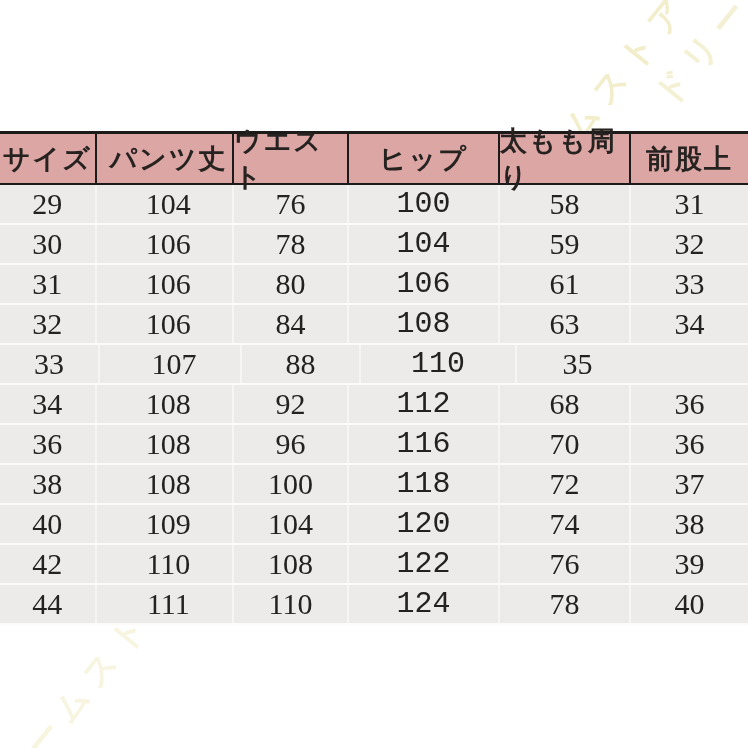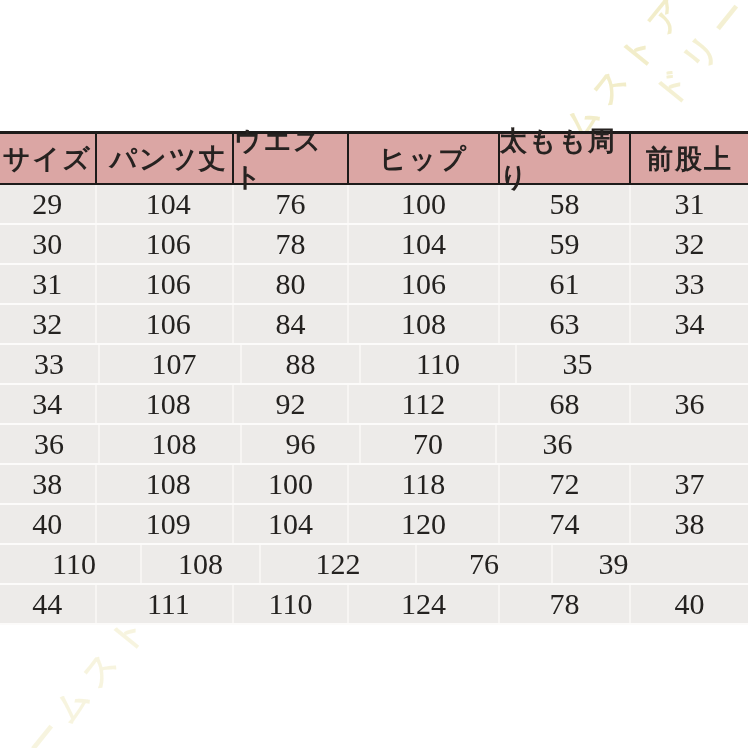--- a/index.html
+++ b/index.html
@@ -62,21 +62,21 @@
     display:flex;align-items:center;justify-content:center;
     box-sizing:border-box;
     font-size:30px;
     color:#242220;
   }
   .dcell:not(:last-child){border-right:2px solid var(--sep-color,#f7f5f3);}
   
   .c0{width:100px;}
   .c1{width:134px;margin-left:8px;}
   .c2{width:119px;}
-  .c3{width:156px;}
+  .c3{width:156px;font-family:Liberation Mono, monospace;}
   .c4{width:136px;}
   .c5{width:121px;border-radius:7px;}
 </style>
 </head>
 <body>
 
 <div class="stage" style="--header-bg: #dba6a4; --row-bg: #edebe9; --line-color: #1d1b1a; --gap-color: #fcfbfa; --sep-color: #f7f5f3; --text-color: #1f1e1d; --wm-color: #e8e09f;">
 
   <div class="wm wm1">ドリームストア</div>
   <div class="wm wm2">ドリームストア</div>
@@ -137,40 +137,42 @@
           <div class="dcell c1">108</div>
           <div class="dcell c2">92</div>
           <div class="dcell c3">112</div>
           <div class="dcell c4">68</div>
           <div class="dcell c5">36</div>
         </div>
         <div class="data-row">
           <div class="dcell c0">36</div>
           <div class="dcell c1">108</div>
           <div class="dcell c2">96</div>
+          <div class="dcell c3">116</div>
           <div class="dcell c4">70</div>
           <div class="dcell c5">36</div>
         </div>
         <div class="data-row">
           <div class="dcell c0">38</div>
           <div class="dcell c1">108</div>
           <div class="dcell c2">100</div>
           <div class="dcell c3">118</div>
           <div class="dcell c4">72</div>
           <div class="dcell c5">37</div>
         </div>
         <div class="data-row">
           <div class="dcell c0">40</div>
           <div class="dcell c1">109</div>
           <div class="dcell c2">104</div>
           <div class="dcell c3">120</div>
           <div class="dcell c4">74</div>
           <div class="dcell c5">38</div>
         </div>
         <div class="data-row">
+          <div class="dcell c0">42</div>
           <div class="dcell c1">110</div>
           <div class="dcell c2">108</div>
           <div class="dcell c3">122</div>
           <div class="dcell c4">76</div>
           <div class="dcell c5">39</div>
         </div>
         <div class="data-row">
           <div class="dcell c0">44</div>
           <div class="dcell c1">111</div>
           <div class="dcell c2">110</div>

